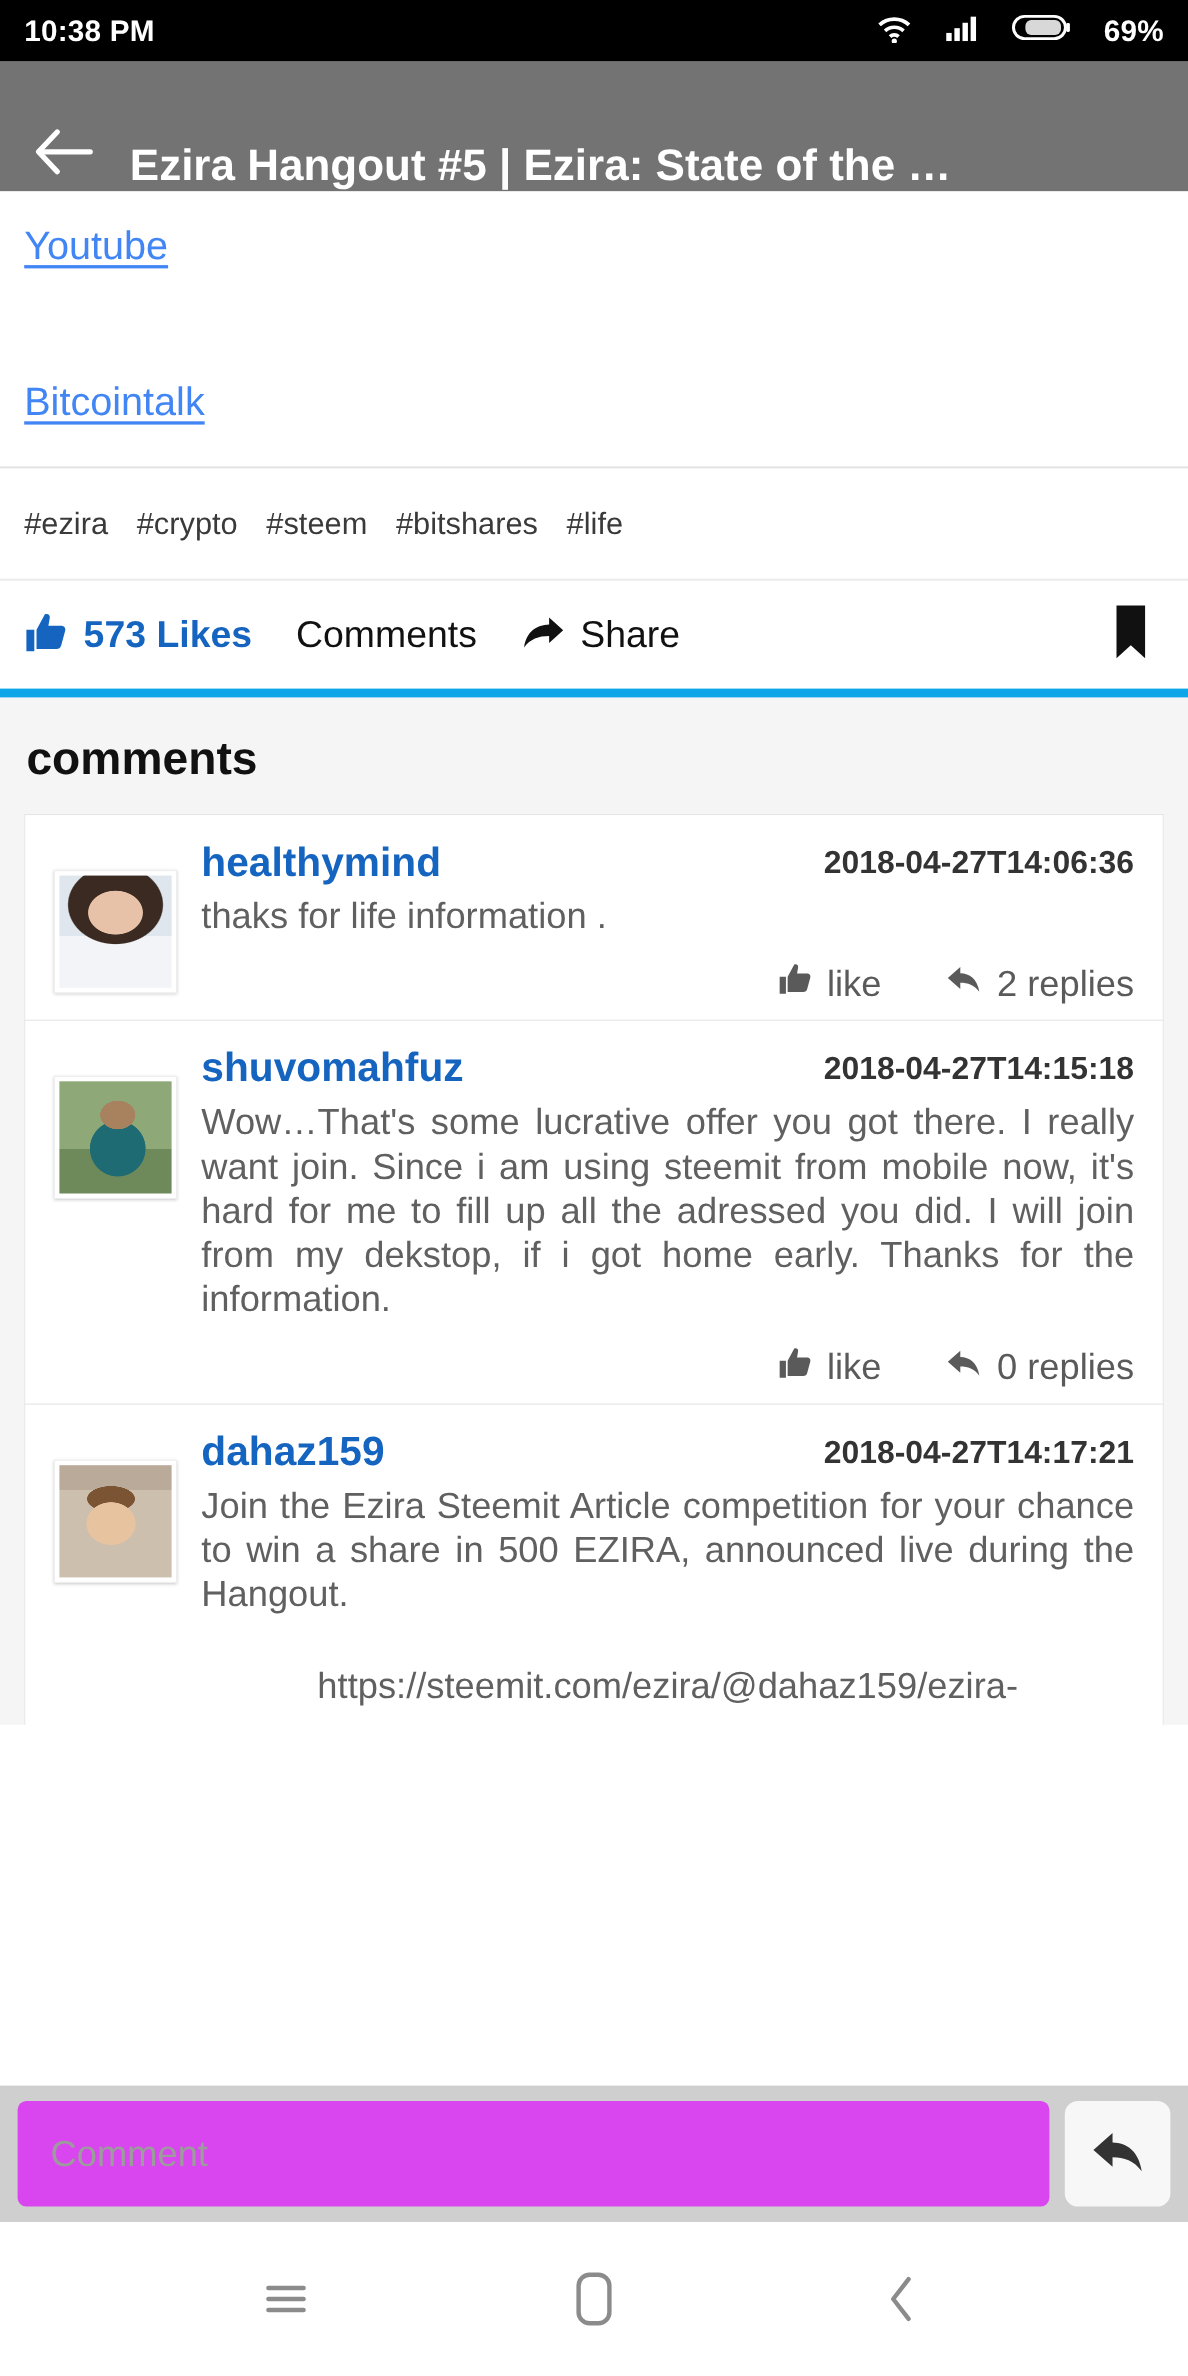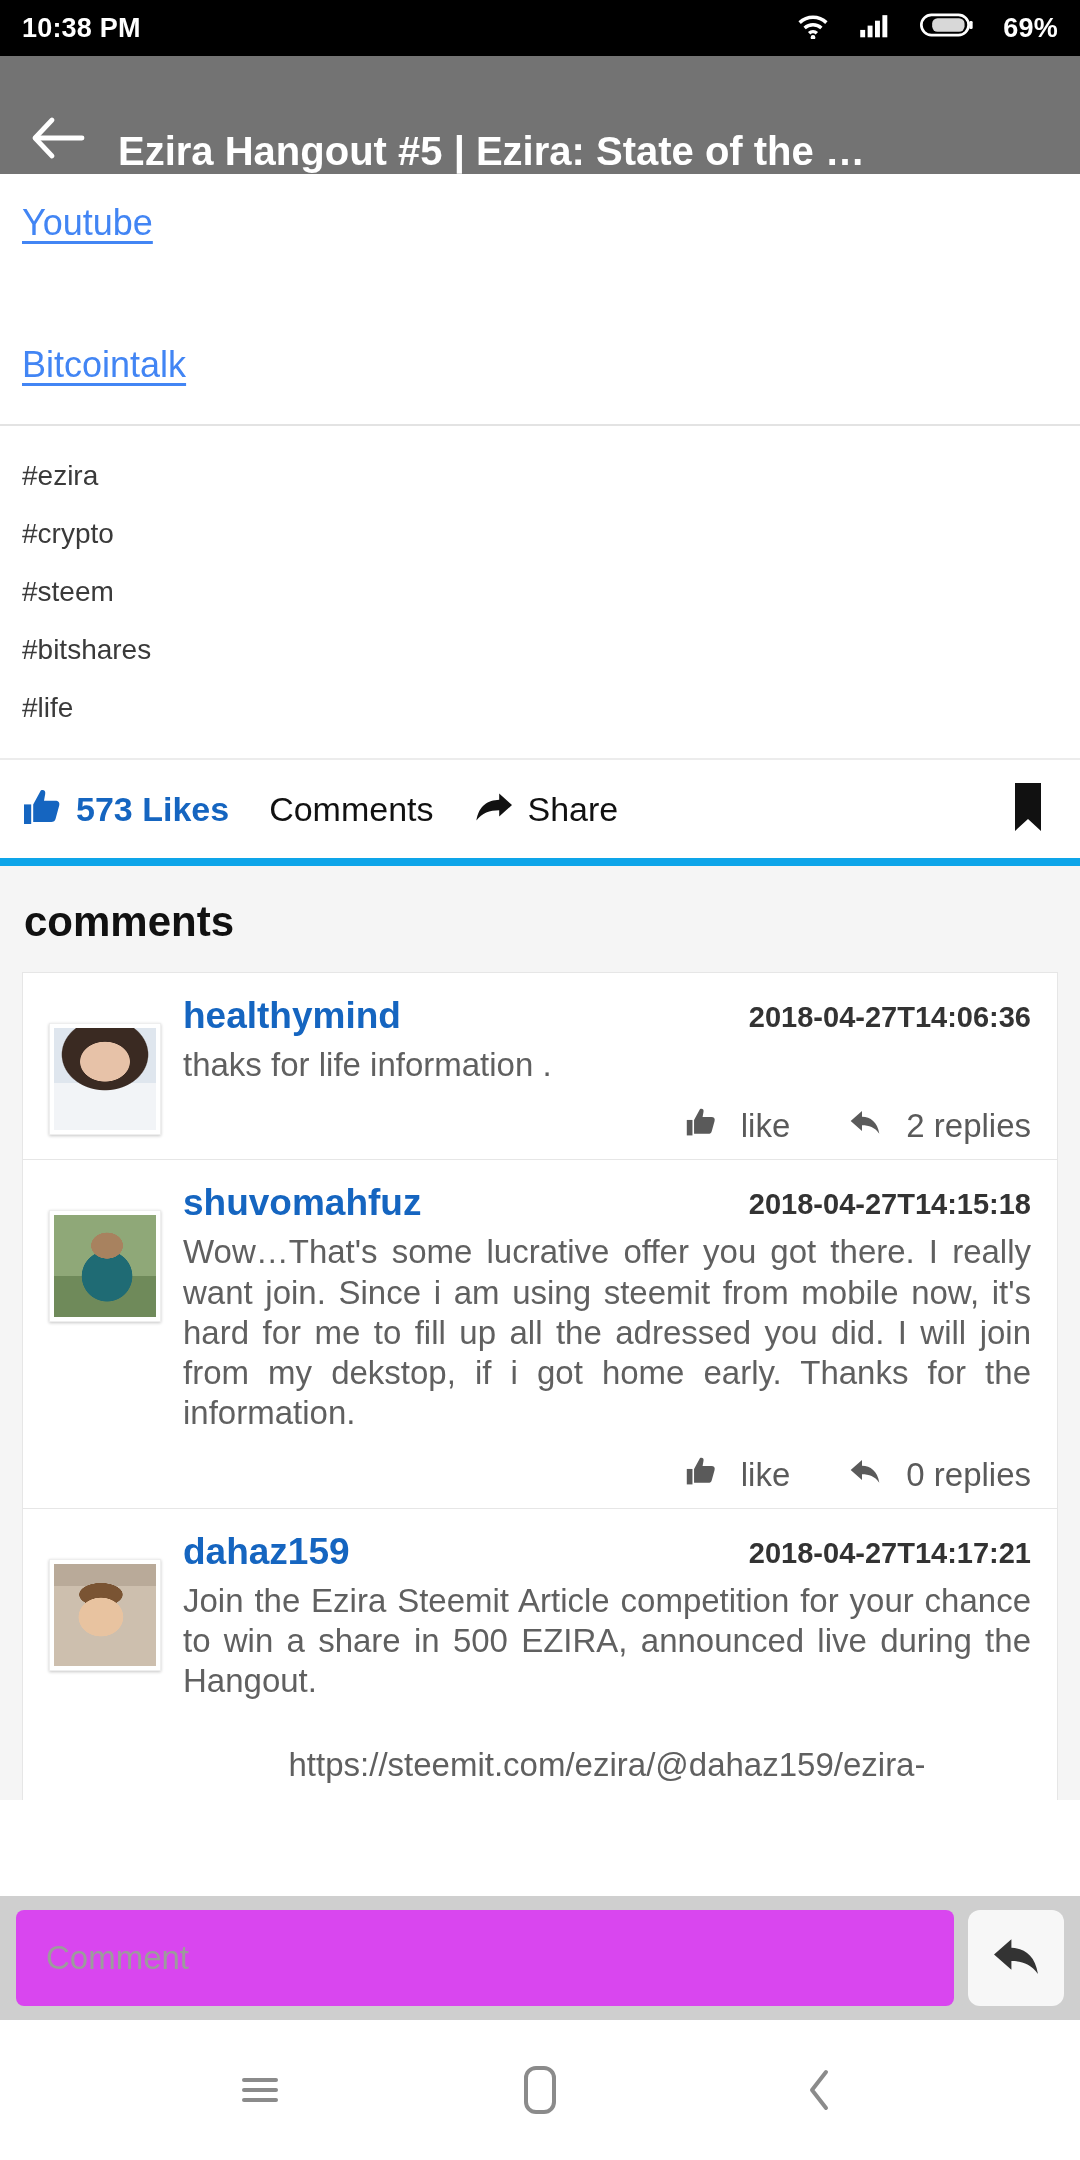--- a/index.html
+++ b/index.html
@@ -39,21 +39,21 @@
   .art-link{
     color:#4285f4; font-size:36px; text-decoration:underline;
     text-underline-offset:6px;
   }
   .art-gap{ height:100px; }
 
   .divider{ height:2px; background:#e3e3e3; }
 
   .tags{
     background:#fff; padding:34px 22px; display:flex;
-    gap:26px; font-size:28px; color:#3a3a3a;flex-direction:column;
+    gap:26px; font-size:28px; color:#3a3a3a;
   }
 
   
   .actionbar{
     background:#fff; height:108px; display:flex; align-items:center;
     padding:0 22px; border-top:2px solid #ececec; border-bottom:8px solid #0ea5e9;
     position:relative;
   }
   .act{ display:flex; align-items:center; gap:14px; margin-right:40px; }
   .act-likes{ color:#1565c0; font-size:34px; font-weight:700; }
@@ -84,21 +84,21 @@
   .cuser{ color:#1565c0; font-size:37px; font-weight:700; }
   .ctime{ color:#333; font-size:29px; font-weight:700; white-space:nowrap; padding-top:6px; }
   .ctext{
     color:#606060; font-size:33px; line-height:1.22;
     text-align:justify; margin-top:8px; word-wrap:break-word;
   }
   .cfoot{
     display:flex; justify-content:flex-end; align-items:center;
     gap:58px; margin-top:22px; color:#5a5a5a; font-size:33px;
   }
-  .cfoot .fitem{ display:flex; align-items:center; gap:24px; }
+  .cfoot .fitem{ display:flex; align-items:center; gap:13px; }
 
   
   .composer{
     position:absolute; left:0; right:0; bottom:140px;
     background:#cfcfcf; height:124px; display:flex; align-items:center;
     padding:0 16px; gap:14px;
   }
   .comment-input{
     flex:1 1 auto; height:96px; background:#d946ef; border:none;
     border-radius:8px; padding:0 30px; font-size:33px;

